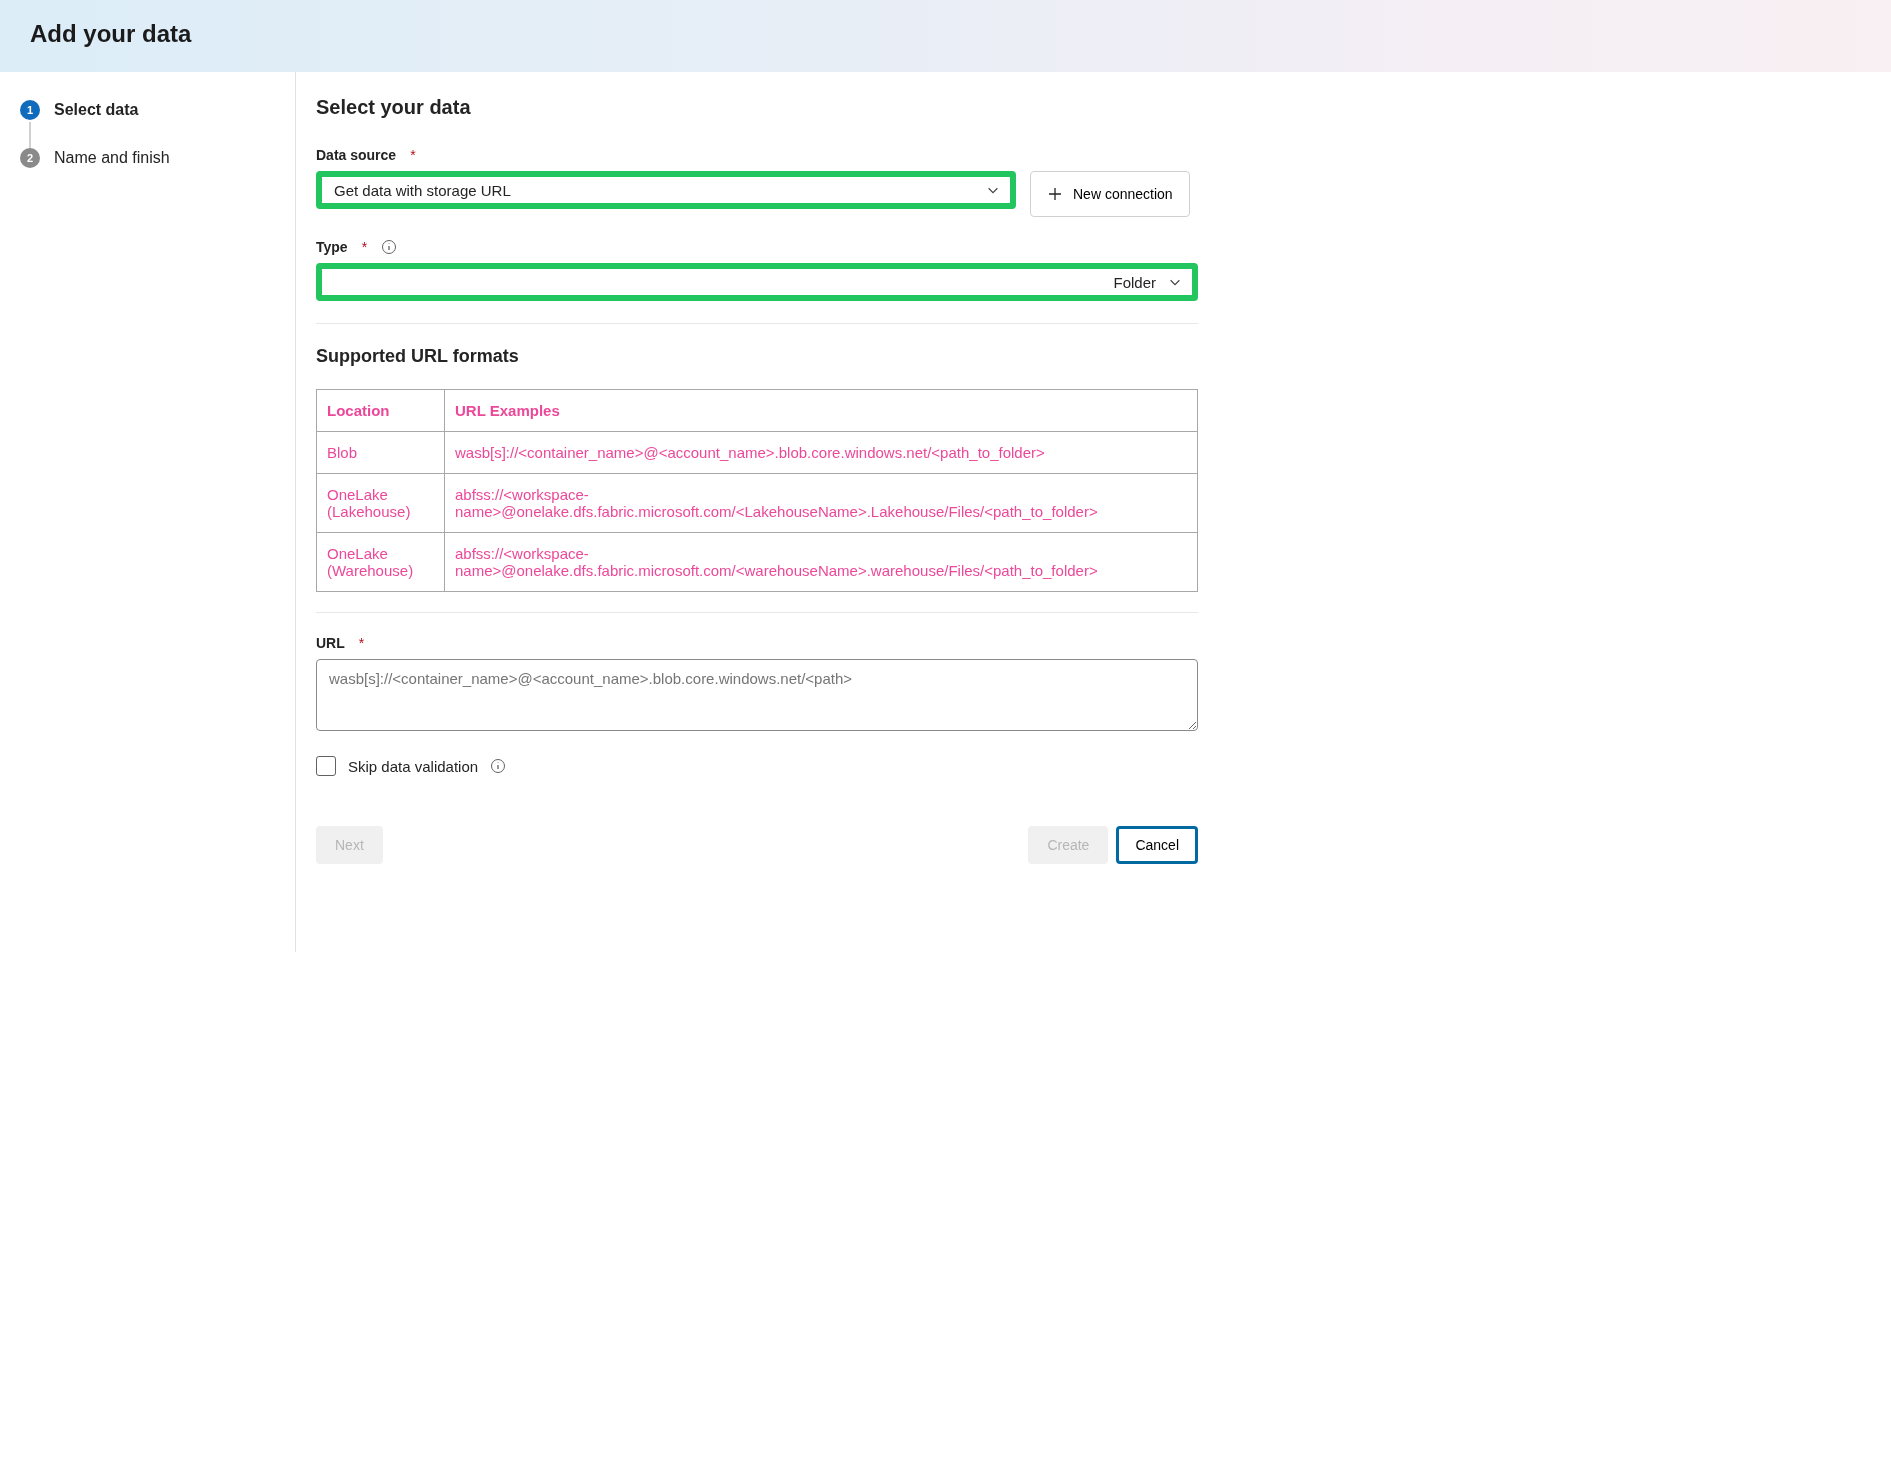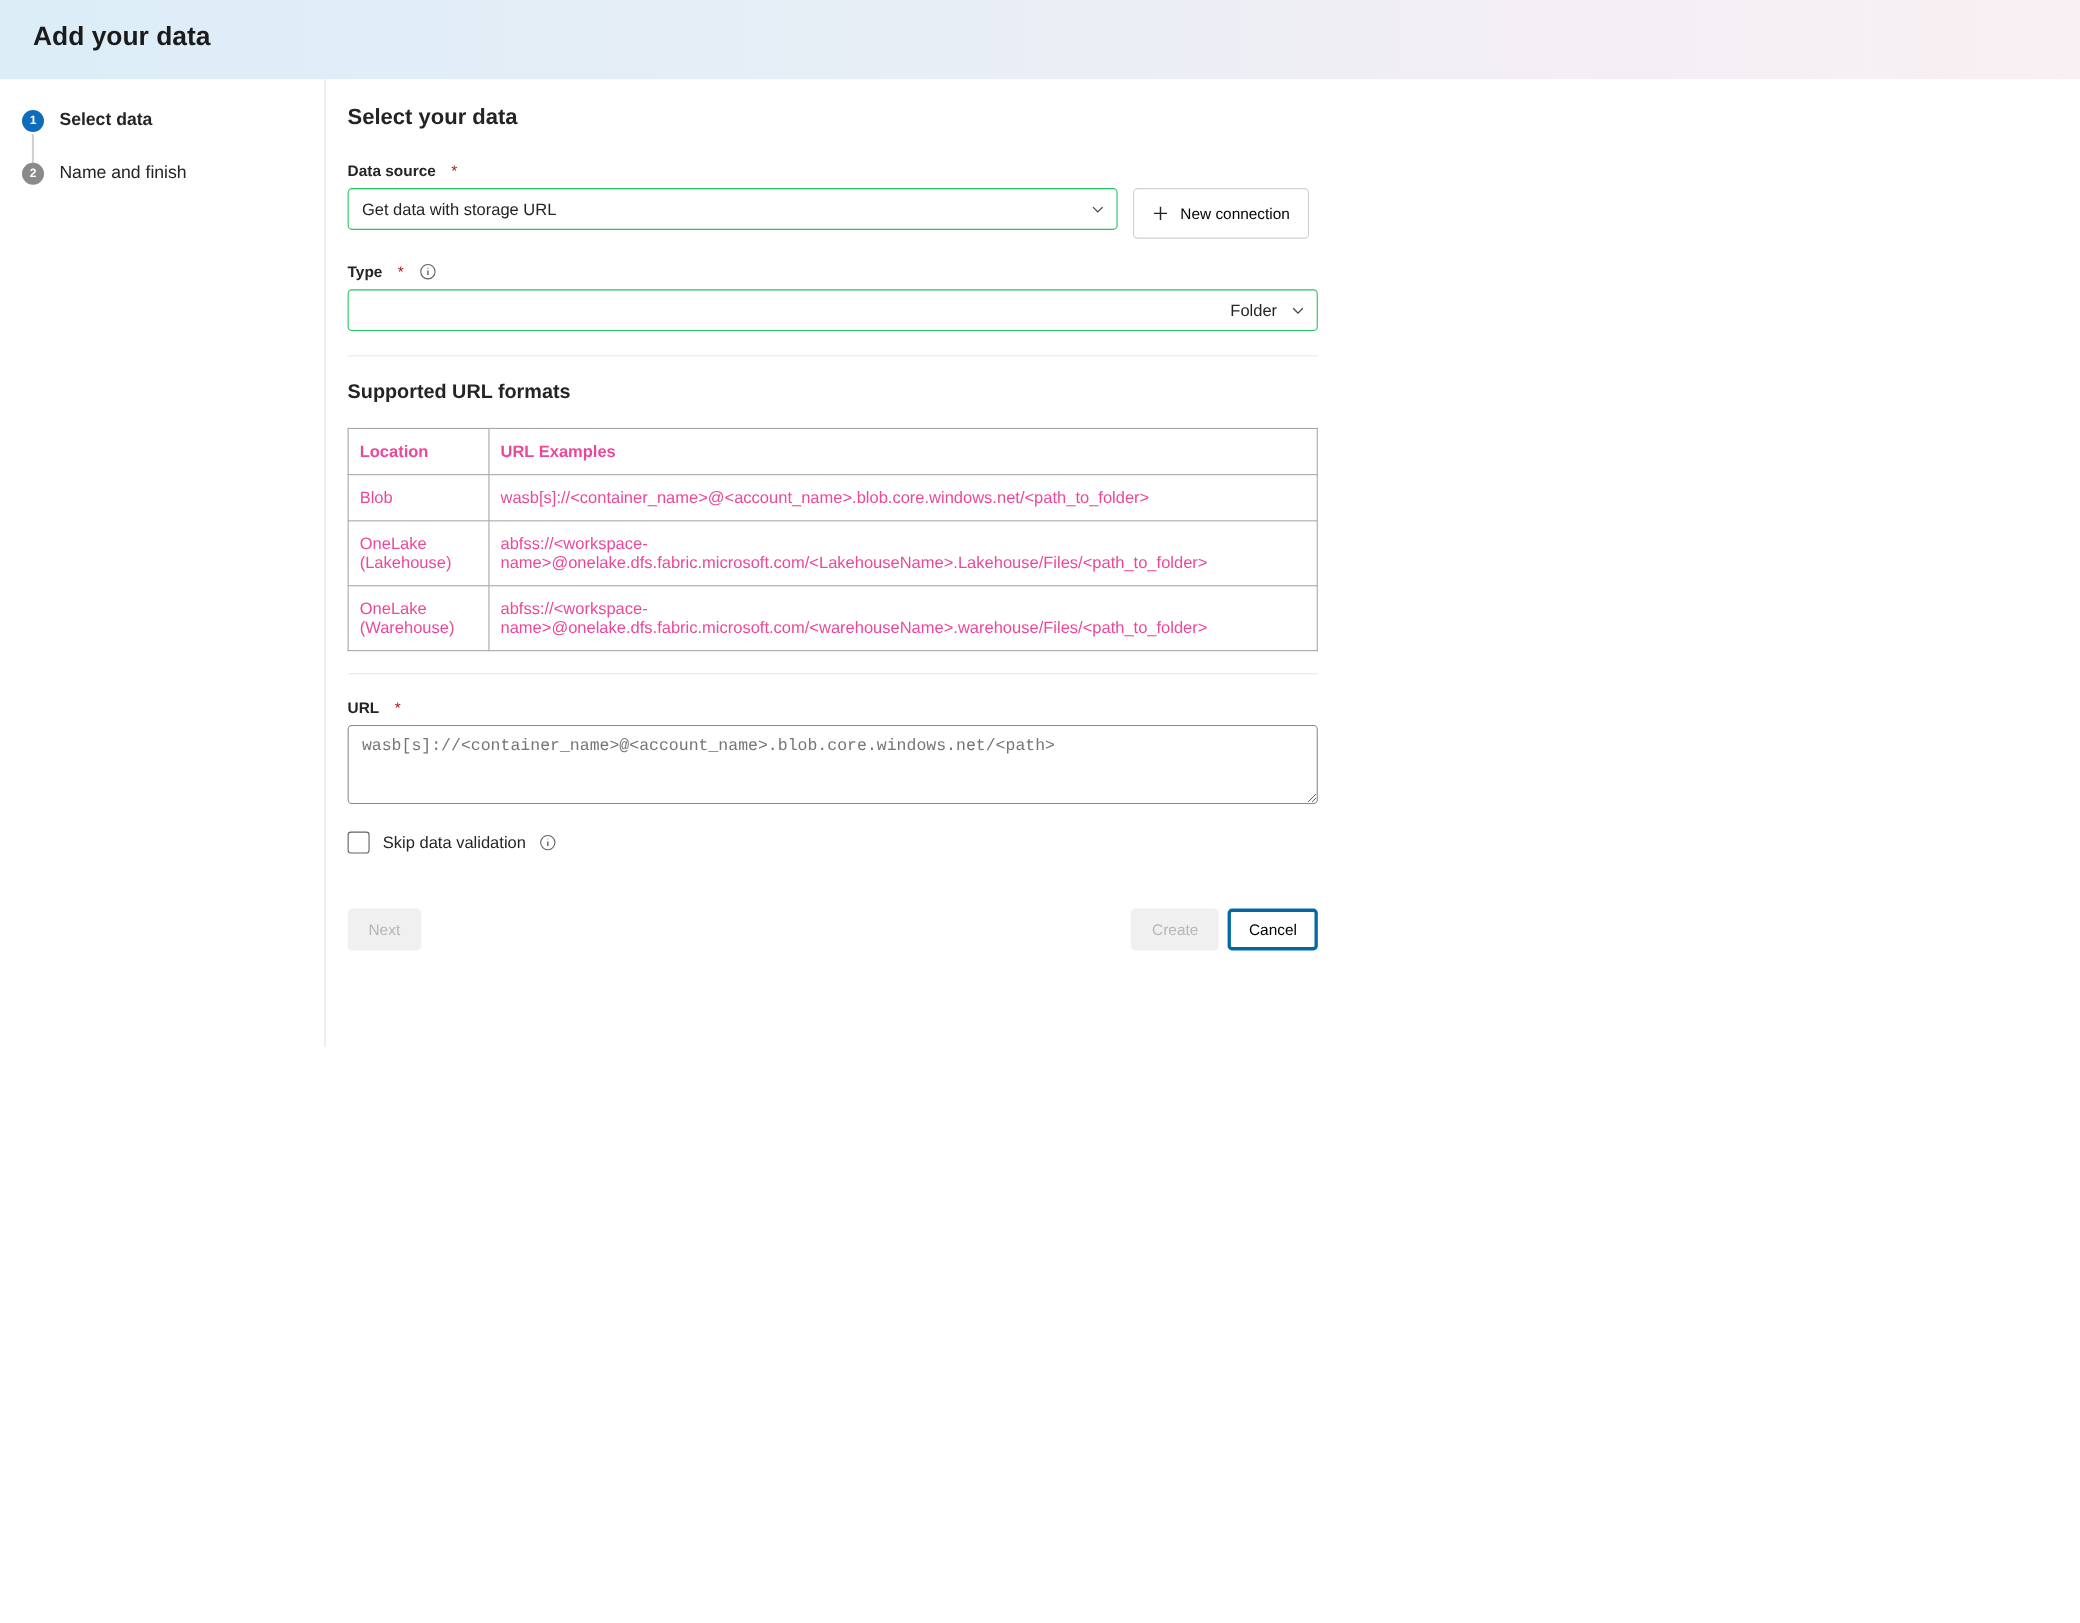--- a/index.html
+++ b/index.html
@@ -86,21 +86,21 @@
   .required { color: #b10e1c; font-weight: 400; }
   .info-icon {
     width: 16px; height: 16px;
     display: inline-flex;
     align-items: center;
     justify-content: center;
   }
   .info-icon svg { width: 16px; height: 16px; }
   .row { display: flex; gap: 14px; align-items: stretch; }
   .select {
-    border: 1px solid #22c55e;
+    border: 6px solid #22c55e;
     border-radius: 4px;
     padding: 8px 36px 8px 12px;
     font-size: 15px;
     color: #242424;
     position: relative;
     background: #fff;
     height: 38px;
     display: flex;
     align-items: center;
     cursor: pointer;
@@ -157,21 +157,21 @@
     background: #fff;
   }
   table.formats col.loc { width: 128px; }
   .textarea {
     width: 100%;
     border: 1px solid #8a8a8a;
     border-radius: 4px;
     padding: 10px 12px;
     font-size: 15px;
     color: #242424;
-    font-family: Liberation Mono, monospace;
+    font-family: Liberation Sans, sans-serif;
     resize: both;
     height: 72px;
   }
   .checkbox-row {
     display: flex;
     align-items: center;
     gap: 12px;
     margin-top: 4px;
   }
   .checkbox {

